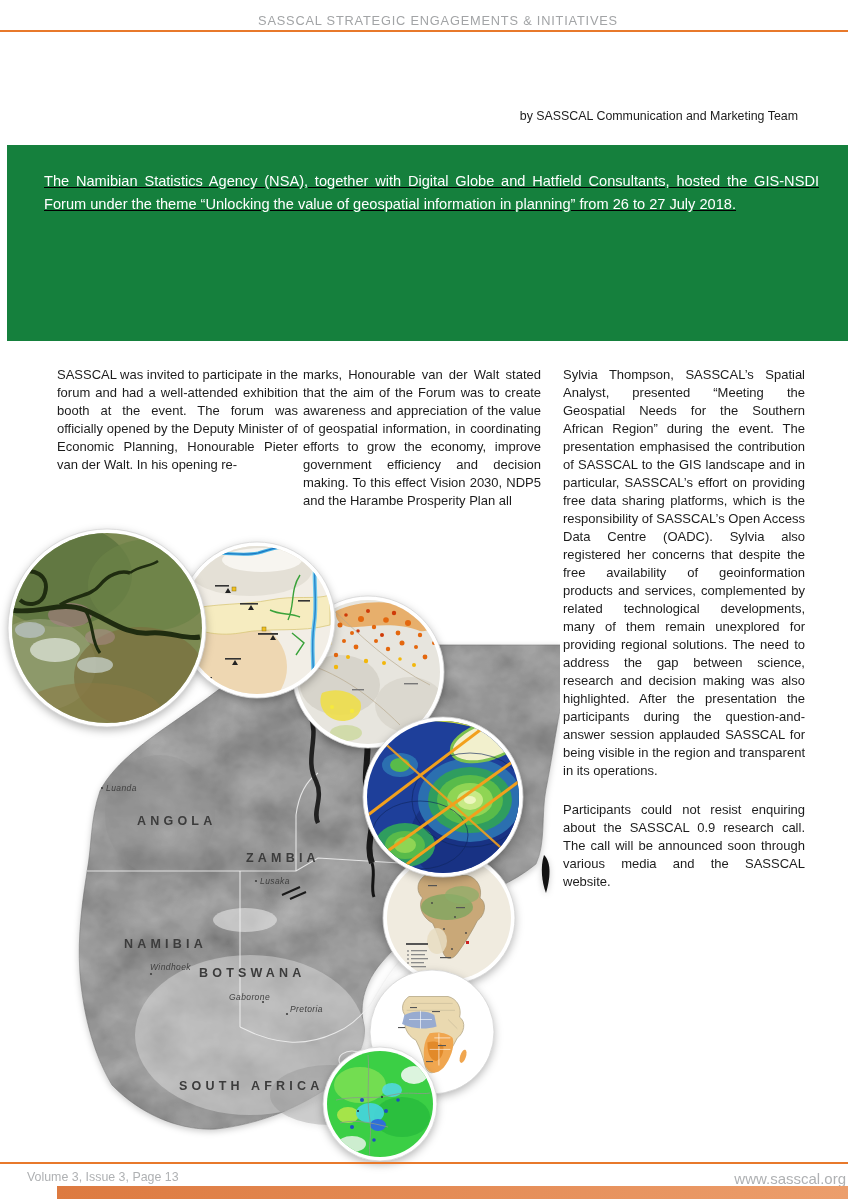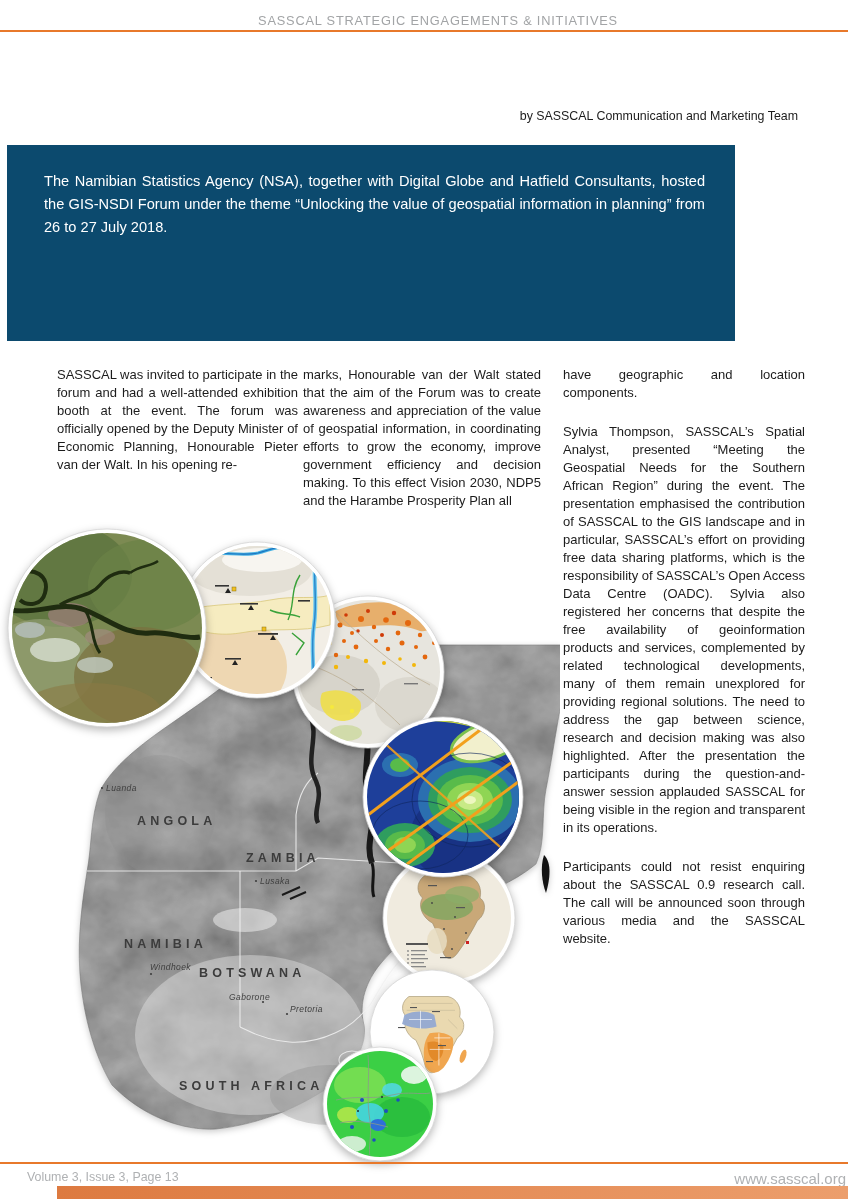--- a/index.html
+++ b/index.html
@@ -7,22 +7,22 @@
         font-family:"Liberation Sans", sans-serif;padding-left:28px;}
 
   .masthead{position:absolute;top:13px;left:0;width:100%;text-align:center;
             font-size:12.8px;letter-spacing:.8px;color:#A2A4A6;}
   .top-rule{position:absolute;top:30px;left:0;width:100%;height:2px;background:#E8792B;}
 
   .article-title{position:absolute;left:70px;top:55px;width:714px;
                  font-size:19px;line-height:26px;font-weight:bold;color:#101010;}
   .byline{position:absolute;top:109px;right:78px;font-size:12.4px;color:#1c1c1c;}
 
-  .intro-box{position:absolute;left:7px;top:145px;width:728px;height:196px;
-             background:#0c4a6e;box-sizing:border-box;padding:25px 30px 0 37px;}
+  .intro-box{position:absolute;left:7px;top:145px;width:842px;height:196px;
+             background:#15803d;box-sizing:border-box;padding:25px 30px 0 37px;text-decoration:underline;}
   .intro-box p{margin:0;color:#ffffff;font-size:14.6px;line-height:23.2px;
                text-align:justify;}
   .intro-box p + p{margin-top:23px;}
 
   .col{position:absolute;top:366px;color:#1c1c1c;font-size:13px;line-height:18px;
        text-align:justify;}
   .col p{margin:0;}
   .col p + p{margin-top:21px;}
   .col1{left:57px;width:241px;}
   .col2{left:303px;width:238px;}
@@ -56,21 +56,20 @@
     <p>The Namibian Statistics Agency (NSA), together with Digital Globe and Hatfield Consultants, hosted the GIS-NSDI Forum under the theme “Unlocking the value of geospatial information in planning” from 26 to 27 July 2018.</p>
   </div>
 
   <div class="col col1">
     <p>SASSCAL was invited to participate in the forum and had a well-attended exhibition booth at the event. The forum was officially opened by the Deputy Minister of Economic Planning, Honourable Pieter van der Walt. In his opening re-</p>
   </div>
   <div class="col col2">
     <p>marks, Honourable van der Walt stated that the aim of the Forum was to create awareness and appreciation of the value of geospatial information, in coordinating efforts to grow the economy, improve government efficiency and decision making. To this effect Vision 2030, NDP5 and the Harambe Prosperity Plan all</p>
   </div>
   <div class="col col3">
-    <p>have geographic and location components.</p>
     <p>Sylvia Thompson, SASSCAL’s Spatial Analyst, presented “Meeting the Geospatial Needs for the Southern African Region” during the event. The presentation emphasised the contribution of SASSCAL to the GIS landscape and in particular, SASSCAL’s effort on providing free data sharing platforms, which is the responsibility of SASSCAL’s Open Access Data Centre (OADC). Sylvia also registered her concerns that despite the free availability of geoinformation products and services, complemented by related technological developments, many of them remain unexplored for providing regional solutions. The need to address the gap between science, research and decision making was also highlighted. After the presentation the participants during the question-and-answer session applauded SASSCAL for being visible in the region and transparent in its operations.</p>
     <p>Participants could not resist enquiring about the SASSCAL 0.9 research call. The call will be announced soon through various media and the SASSCAL website.</p>
   </div>
 
   <svg class="map-collage" viewBox="0 0 560 660" xmlns="http://www.w3.org/2000/svg">
     <defs>
       <filter id="terrain" x="-5%" y="-5%" width="110%" height="110%">
         <feTurbulence type="fractalNoise" baseFrequency="0.02 0.024" numOctaves="4" seed="11" result="n"></feTurbulence>
         <feColorMatrix in="n" type="matrix" values="0.33 0.33 0.33 0 0  0.33 0.33 0.33 0 0  0.33 0.33 0.33 0 0  0 0 0 0 0.9" result="gn"></feColorMatrix>
         <feComposite in="gn" in2="SourceAlpha" operator="in" result="tex"></feComposite>

